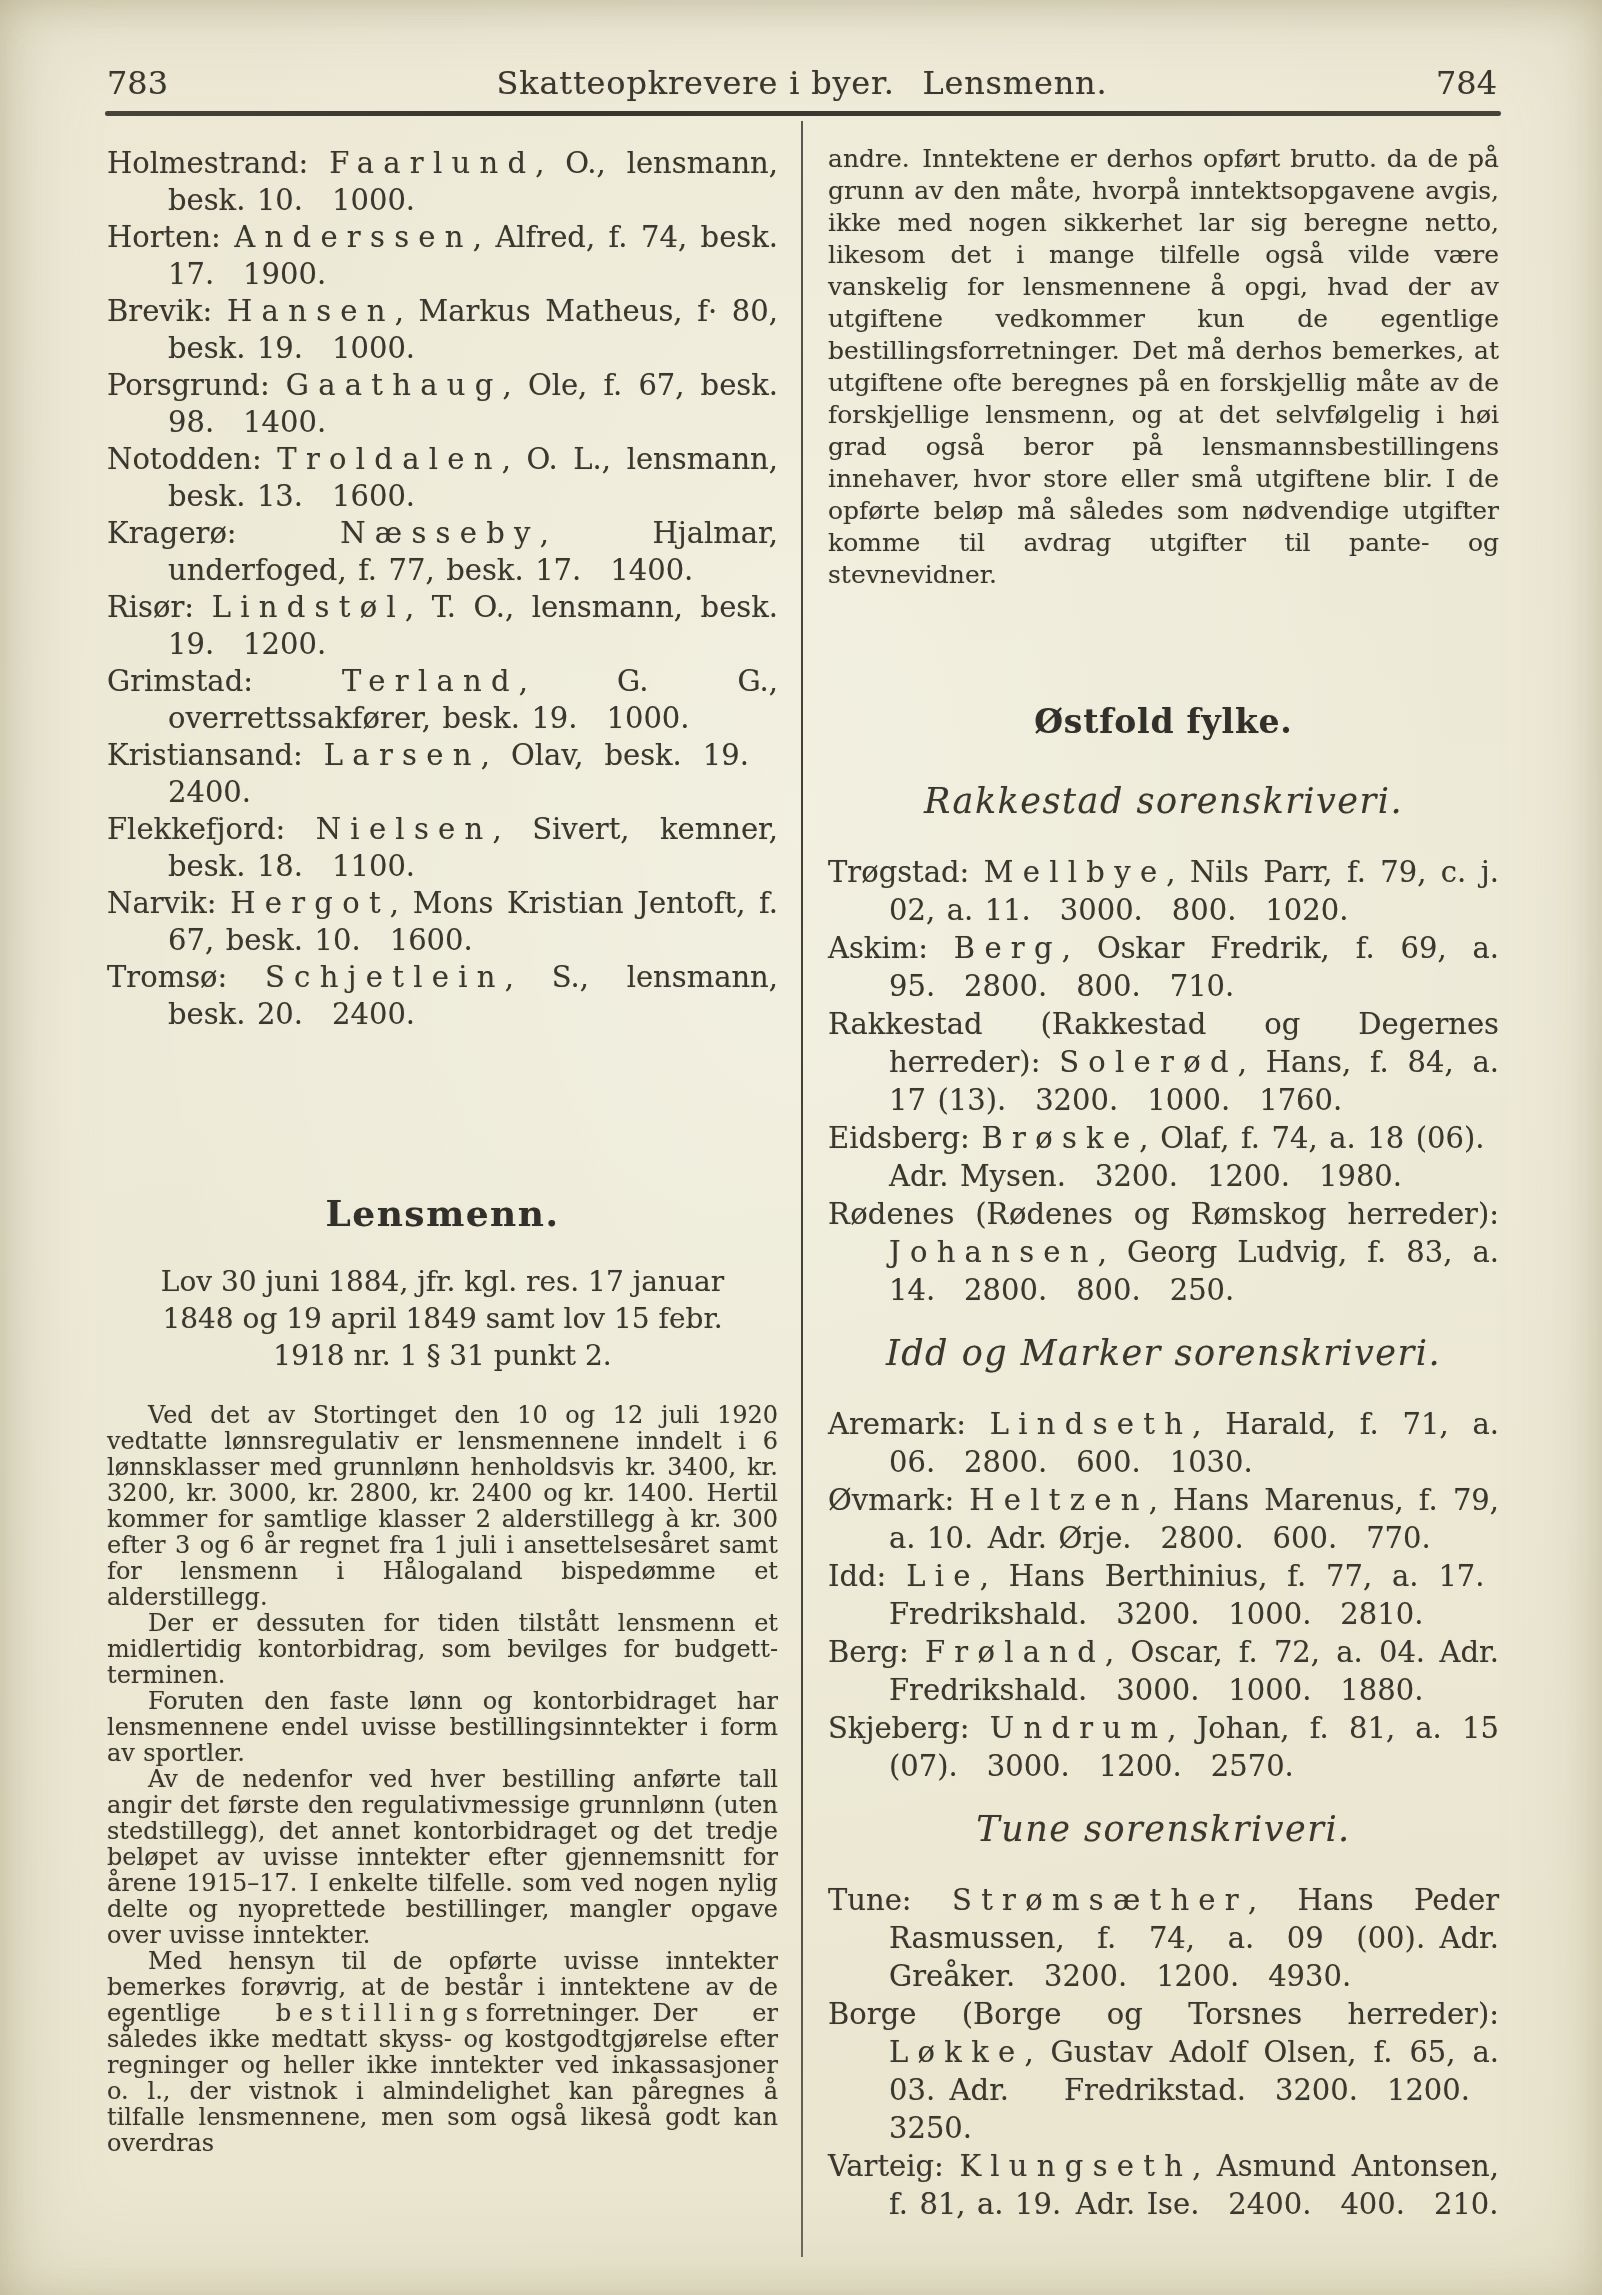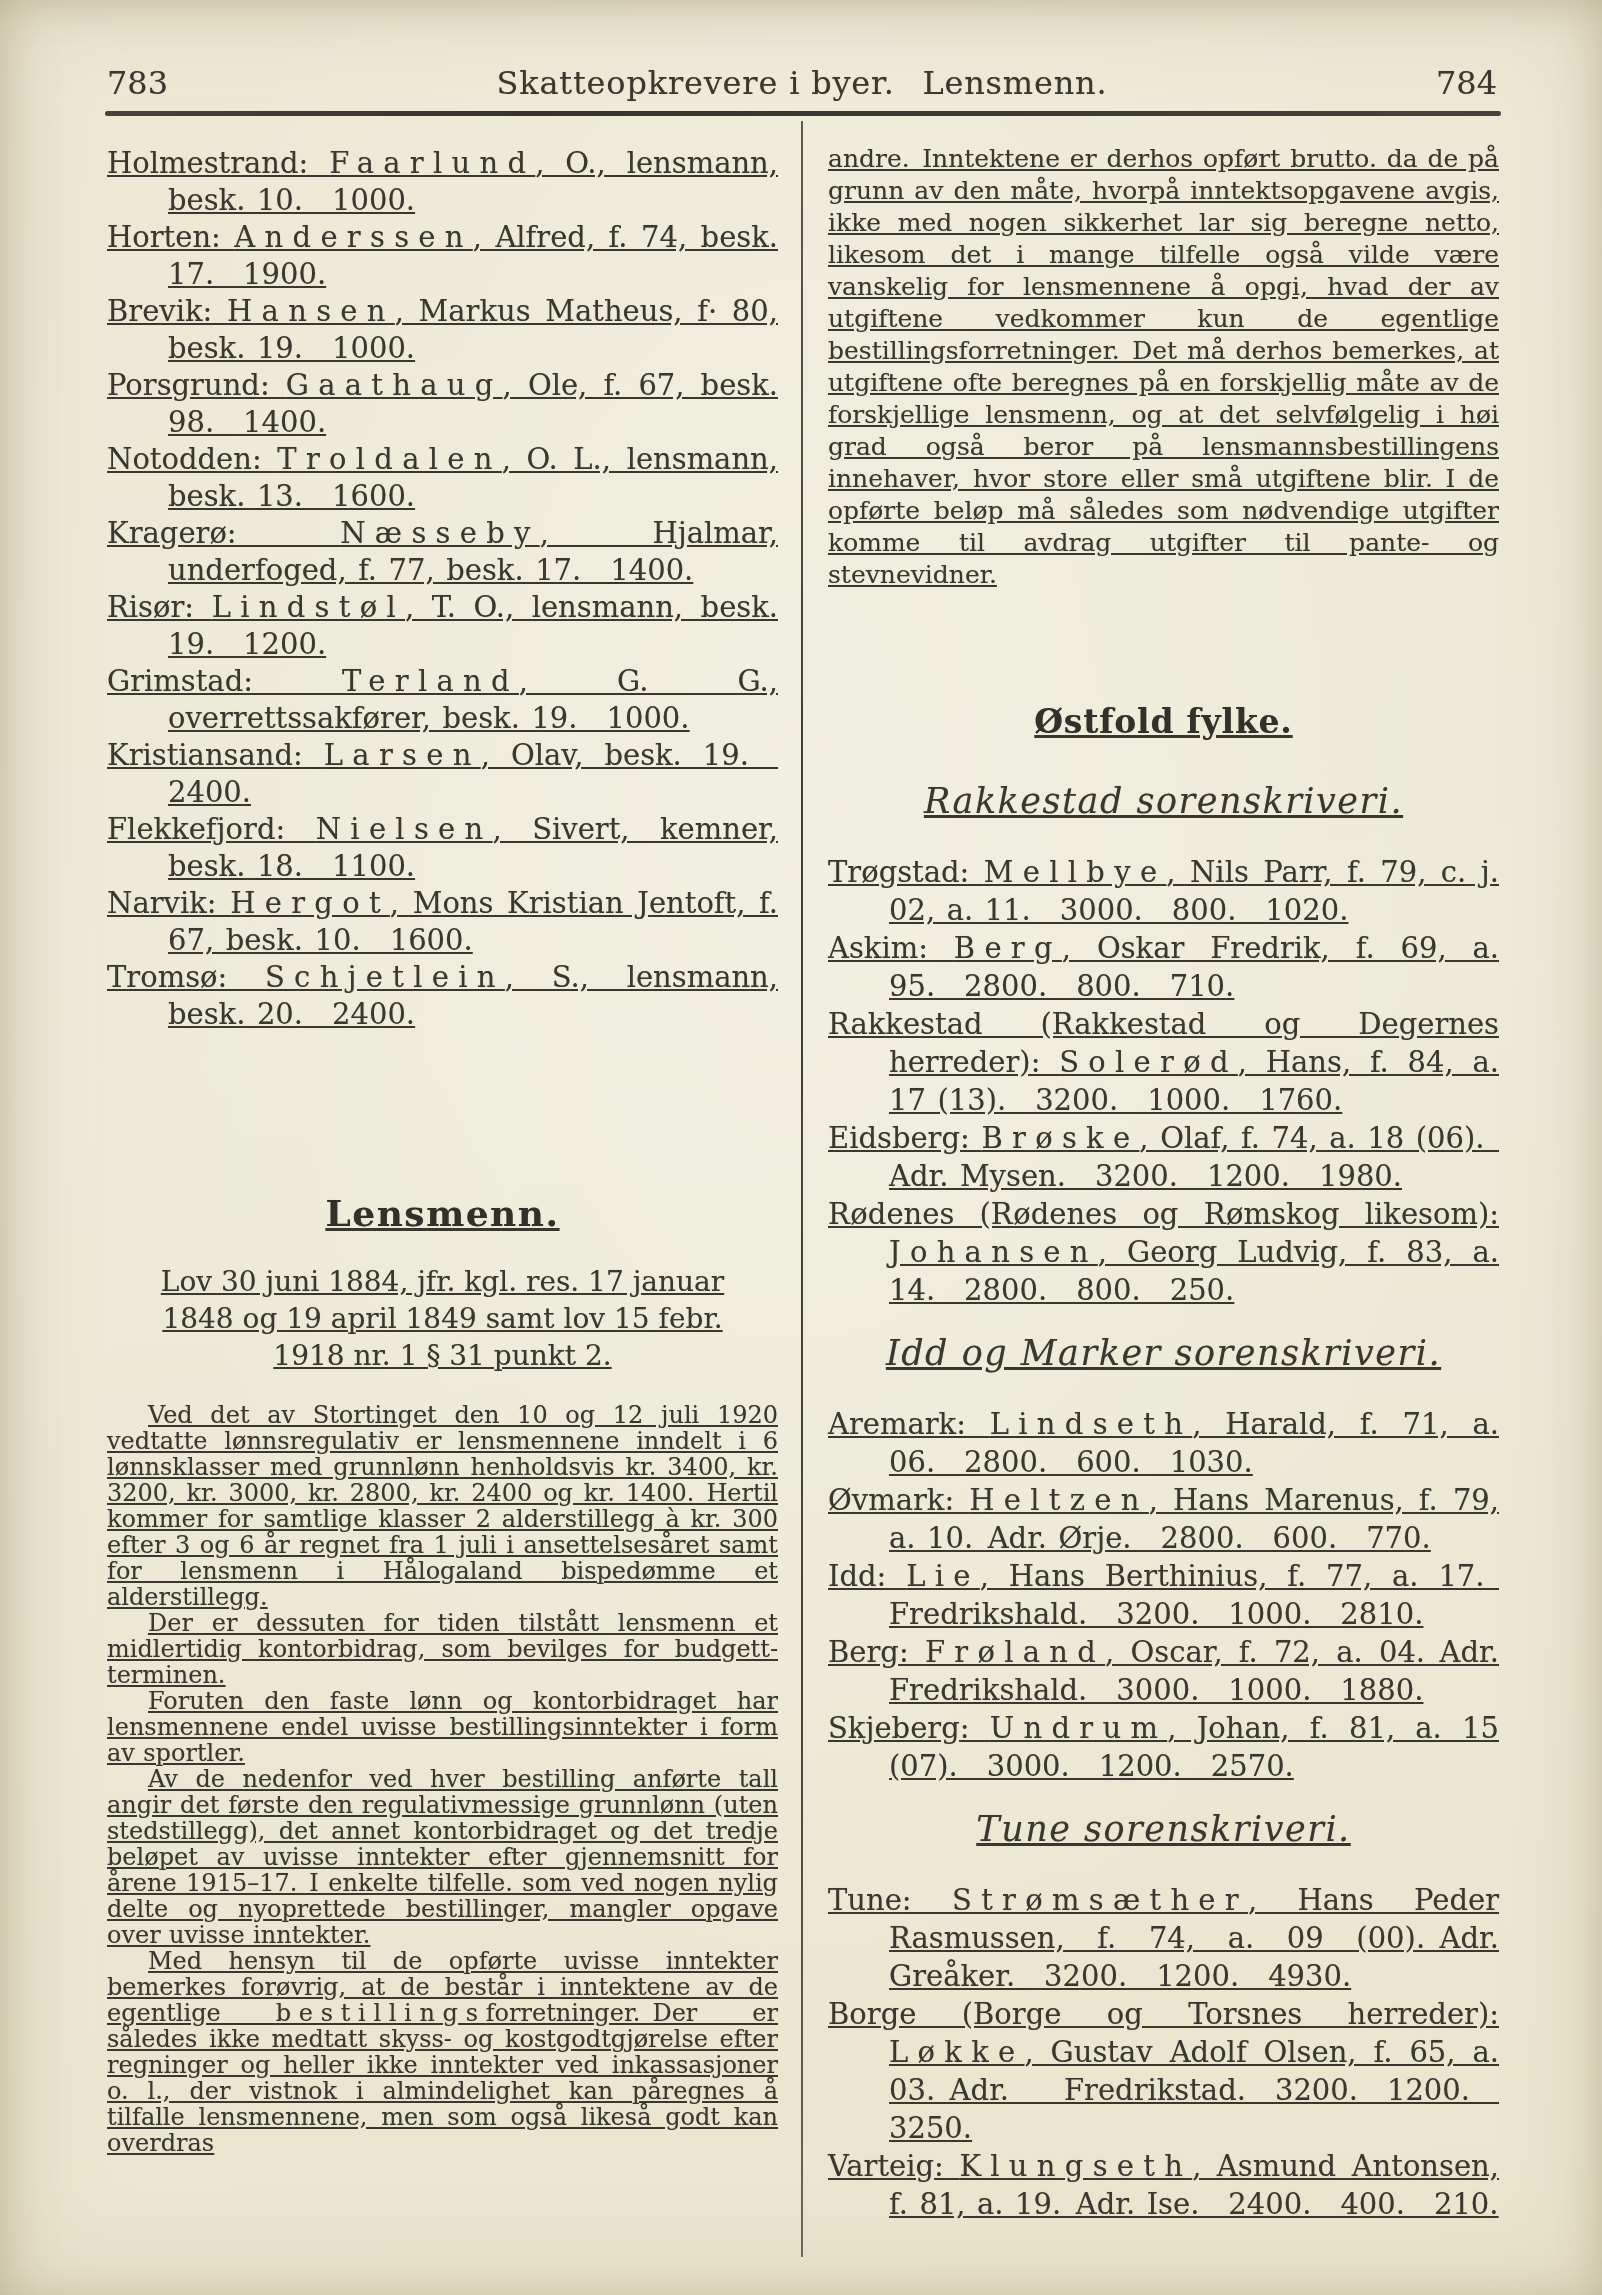--- a/index.html
+++ b/index.html
@@ -37,21 +37,21 @@
     border-radius: 2.3px;
   }
 
   .divider {
     position: absolute;
     left: 801px; top: 121px;
     width: 2.3px; height: 2136px;
     background: linear-gradient(180deg, #5a5850, #413f36 30%, #46443b 75%, #6b6859);
   }
 
-  .col { position: absolute; width: 671px; text-decoration: underline; }
+  .col { position: absolute; width: 671px; }
   .col.left  { left: 107px;  top: 145px; }
   .col.right { left: 828px; top: 143px; }
 
   .entry {
     margin: 0;
     font-size: 29px;
     line-height: 37px;
     text-align: justify;
     word-spacing: 2.3px;
     padding-left: 61px;
@@ -162,21 +162,21 @@
       </div>
     <h2 class="fylke">Østfold fylke.</h2>
     <div id="right-sections">
         <section class="section">
           <h3 class="skriveri">Rakkestad sorenskriveri.</h3>
           <div class="entries">
             <p class="entry"><span>Trøgstad: </span><span class="sp">Mellbye</span><span>, Nils Parr, f. 79, c. j. 02, a. 11.  3000.  800.  1020.</span></p>
             <p class="entry"><span>Askim: </span><span class="sp">Berg</span><span>, Oskar Fredrik, f. 69, a. 95.  2800.  800.  710.</span></p>
             <p class="entry"><span>Rakkestad (Rakkestad og Degernes herreder): </span><span class="sp">Solerød</span><span>, Hans, f. 84, a. 17 (13).  3200.  1000.  1760.</span></p>
             <p class="entry"><span>Eidsberg: </span><span class="sp">Brøske</span><span>, Olaf, f. 74, a. 18 (06). Adr. Mysen.  3200.  1200.  1980.</span></p>
-            <p class="entry"><span>Rødenes (Rødenes og Rømskog likesom): </span><span class="sp">Johansen</span><span>, Georg Ludvig, f. 83, a. 14.  2800.  800.  250.</span></p>
+            <p class="entry"><span>Rødenes (Rødenes og Rømskog herreder): </span><span class="sp">Johansen</span><span>, Georg Ludvig, f. 83, a. 14.  2800.  800.  250.</span></p>
           </div>
         </section>
         <section class="section">
           <h3 class="skriveri">Idd og Marker sorenskriveri.</h3>
           <div class="entries">
             <p class="entry"><span>Aremark: </span><span class="sp">Lindseth</span><span>, Harald, f. 71, a. 06.  2800.  600.  1030.</span></p>
             <p class="entry"><span>Øvmark: </span><span class="sp">Heltzen</span><span>, Hans Marenus, f. 79, a. 10. Adr. Ørje.  2800.  600.  770.</span></p>
             <p class="entry"><span>Idd: </span><span class="sp">Lie</span><span>, Hans Berthinius, f. 77, a. 17. Fredrikshald.  3200.  1000.  2810.</span></p>
             <p class="entry"><span>Berg: </span><span class="sp">Frøland</span><span>, Oscar, f. 72, a. 04. Adr. Fredrikshald.  3000.  1000.  1880.</span></p>
             <p class="entry"><span>Skjeberg: </span><span class="sp">Undrum</span><span>, Johan, f. 81, a. 15 (07).  3000.  1200.  2570.</span></p>

